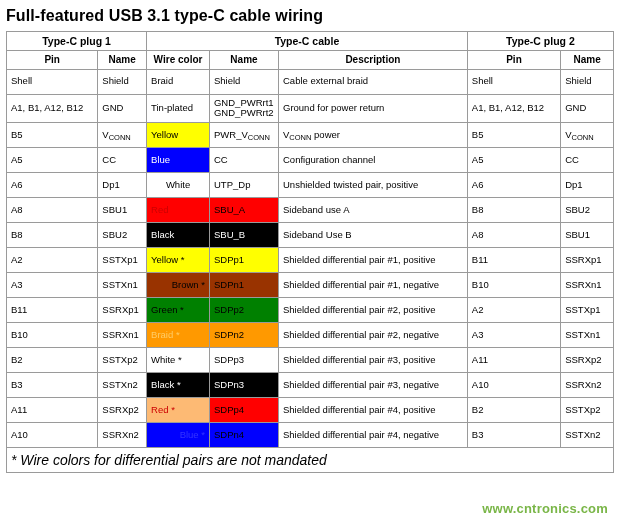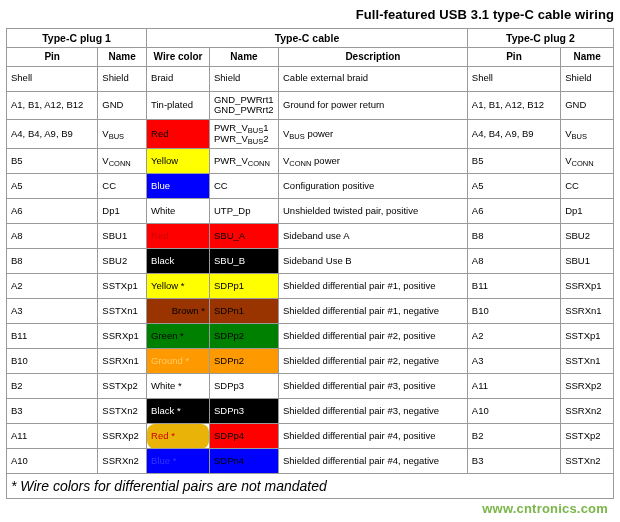--- a/index.html
+++ b/index.html
@@ -5,22 +5,22 @@
   html,body{margin:0;padding:0;}
   body{
     width:620px;height:522px;
     background:#ffffff;
     font-family:"Liberation Sans", sans-serif;
     color:#000;
     overflow:hidden;
   }
   .page{width:620px;height:522px;position:relative;box-sizing:border-box;padding:6px 6px 0 6px;}
   .title{
-    text-align:right;
-    font-size:13px;
+    text-align:left;
+    font-size:16px;
     font-weight:bold;
     margin:1px 0 6px 0;
     letter-spacing:0.1px;
   }
   table{
     border-collapse:collapse;
     width:608px;
     table-layout:fixed;
     font-size:9.5px;
   }
@@ -110,50 +110,41 @@
         <tr>
           <td class="l">A1, B1, A12, B12</td>
           <td class="l">GND</td>
           <td class="l" style="background:#ffffff;color:#000000;">Tin-plated</td>
           <td class="l" style="background:#ffffff;color:#000000;">GND_PWRrt1<br>GND_PWRrt2</td>
           <td class="l">Ground for power return</td>
           <td class="l">A1, B1, A12, B12</td>
           <td class="l">GND</td>
         </tr>
         <tr>
-          <td class="l">A4, B4, A9, B9</td>
-          <td class="l">V<sub>BUS</sub></td>
-          <td class="l" style="background:#ff0000;color:#000000;">Red</td>
-          <td class="l" style="background:#ffffff;color:#000000;">PWR_V<sub>BUS</sub>1<br>PWR_V<sub>BUS</sub>2</td>
-          <td class="l">V<sub>BUS</sub> power</td>
-          <td class="l">A4, B4, A9, B9</td>
-          <td class="l">V<sub>BUS</sub></td>
-        </tr>
-        <tr>
           <td class="l">B5</td>
           <td class="l">V<sub>CONN</sub></td>
           <td class="l" style="background:#ffff00;color:#000000;">Yellow</td>
           <td class="l" style="background:#ffffff;color:#000000;">PWR_V<sub>CONN</sub></td>
           <td class="l">V<sub>CONN</sub> power</td>
           <td class="l">B5</td>
           <td class="l">V<sub>CONN</sub></td>
         </tr>
         <tr>
           <td class="l">A5</td>
           <td class="l">CC</td>
           <td class="l" style="background:#0000ff;color:#ffffff;">Blue</td>
           <td class="l" style="background:#ffffff;color:#000000;">CC</td>
-          <td class="l">Configuration positive</td>
+          <td class="l">Configuration channel</td>
           <td class="l">A5</td>
           <td class="l">CC</td>
         </tr>
         <tr>
           <td class="l">A6</td>
           <td class="l">Dp1</td>
-          <td class="l" style="background:#ffffff;color:#000000;">White</td>
+          <td class="l" style="background:#ffffff;color:#000000;text-align:center;">White</td>
           <td class="l" style="background:#ffffff;color:#000000;">UTP_Dp</td>
           <td class="l">Unshielded twisted pair, positive</td>
           <td class="l">A6</td>
           <td class="l">Dp1</td>
         </tr>
         <tr>
           <td class="l">A8</td>
           <td class="l">SBU1</td>
           <td class="l" style="background:#ff0000;color:#cc0000;">Red</td>
           <td class="l" style="background:#ff0000;color:#000000;">SBU_A</td>
@@ -193,21 +184,21 @@
           <td class="l">SSRXp1</td>
           <td class="l" style="background:#008000;color:#000000;">Green *</td>
           <td class="l" style="background:#008000;color:#000000;">SDPp2</td>
           <td class="l">Shielded differential pair #2, positive</td>
           <td class="l">A2</td>
           <td class="l">SSTXp1</td>
         </tr>
         <tr>
           <td class="l">B10</td>
           <td class="l">SSRXn1</td>
-          <td class="l" style="background:#ff9900;color:#ffcc66;">Ground *</td>
+          <td class="l" style="background:#ff9900;color:#ffcc66;">Braid *</td>
           <td class="l" style="background:#ff9900;color:#000000;">SDPn2</td>
           <td class="l">Shielded differential pair #2, negative</td>
           <td class="l">A3</td>
           <td class="l">SSTXn1</td>
         </tr>
         <tr>
           <td class="l">B2</td>
           <td class="l">SSTXp2</td>
           <td class="l" style="background:#ffffff;color:#000000;">White *</td>
           <td class="l" style="background:#ffffff;color:#000000;">SDPp3</td>
@@ -220,30 +211,30 @@
           <td class="l">SSTXn2</td>
           <td class="l" style="background:#000000;color:#ffffff;">Black *</td>
           <td class="l" style="background:#000000;color:#ffffff;">SDPn3</td>
           <td class="l">Shielded differential pair #3, negative</td>
           <td class="l">A10</td>
           <td class="l">SSRXn2</td>
         </tr>
         <tr>
           <td class="l">A11</td>
           <td class="l">SSRXp2</td>
-          <td class="l" style="background:#eab308;color:#cc0000;border-radius:8px;">Red *</td>
+          <td class="l" style="background:#fdba74;color:#cc0000;">Red *</td>
           <td class="l" style="background:#ff0000;color:#000000;">SDPp4</td>
           <td class="l">Shielded differential pair #4, positive</td>
           <td class="l">B2</td>
           <td class="l">SSTXp2</td>
         </tr>
         <tr>
           <td class="l">A10</td>
           <td class="l">SSRXn2</td>
-          <td class="l" style="background:#0000ff;color:#3333ff;">Blue *</td>
+          <td class="l" style="background:#0000ff;color:#3333ff;text-align:right;">Blue *</td>
           <td class="l" style="background:#0000ff;color:#000000;">SDPn4</td>
           <td class="l">Shielded differential pair #4, negative</td>
           <td class="l">B3</td>
           <td class="l">SSTXn2</td>
         </tr>
       </tbody>
     <tfoot>
       <tr>
         <td class="footnote l" colspan="7">* Wire colors for differential pairs are not mandated</td>
       </tr>

